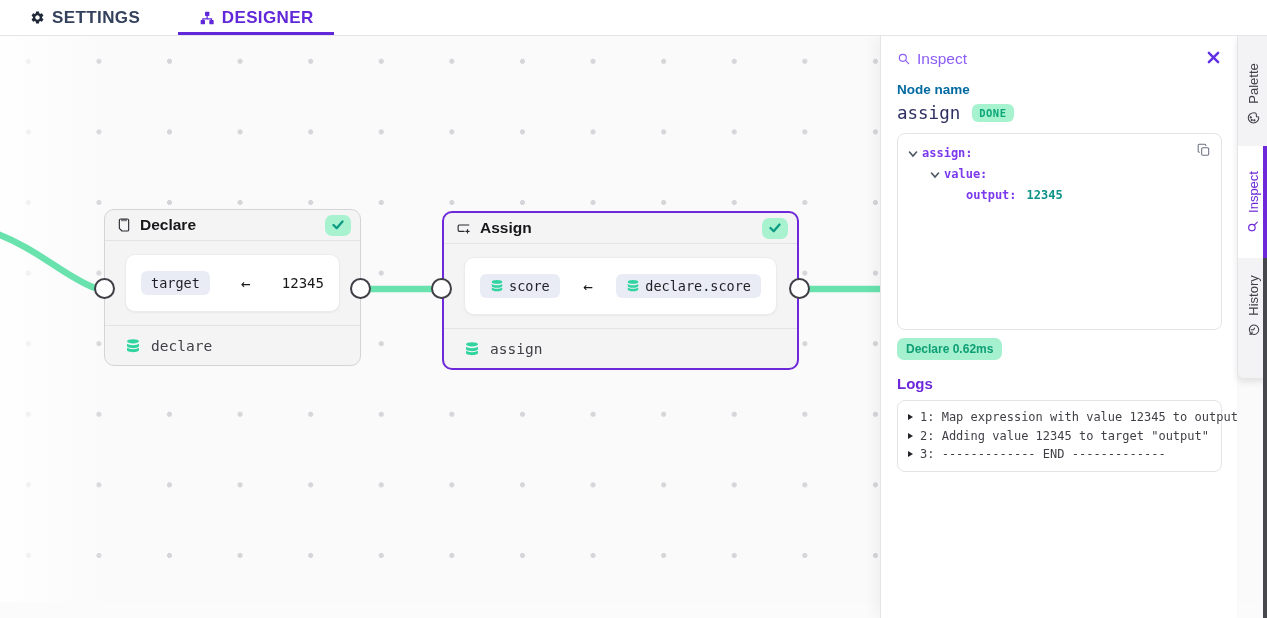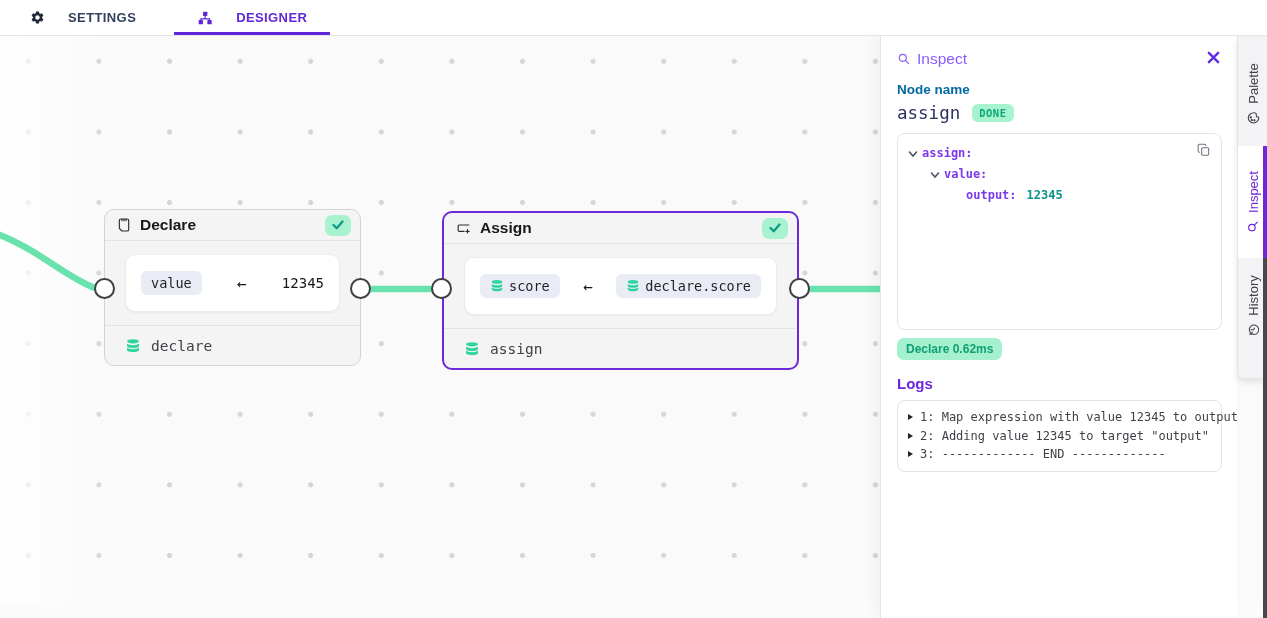--- a/index.html
+++ b/index.html
@@ -3,22 +3,22 @@
 <meta charset="utf-8">
 <style>
   * { margin:0; padding:0; box-sizing:border-box; }
   html,body { width:1267px; height:618px; overflow:hidden;
     font-family:"Liberation Sans", sans-serif; background:#fbfbfc; }
   .app { position:relative; width:1267px; height:618px; }
 
   
   .topbar { position:absolute; top:0; left:0; width:1267px; height:36px;
     background:#ffffff; border-bottom:1px solid #e6e6ea; display:flex; align-items:stretch; z-index:30; }
-  .toptab { display:flex; align-items:center; gap:23px; padding:0 14px; cursor:pointer;
-    font-size:13px; font-weight:700; letter-spacing:.4px; color:#33415c; }
+  .toptab { display:flex; align-items:center; gap:7px; padding:0 14px; cursor:pointer;
+    font-size:17px; font-weight:700; letter-spacing:.4px; color:#33415c; }
   .toptab.settings { margin-left:16px; }
   .toptab.designer { margin-left:24px; width:156px; justify-content:center;
     color:#6128d9; box-shadow: inset 0 -3px 0 #6128d9; }
   .toptab svg { display:block; }
 
   
   .canvas { position:absolute; top:20px; left:0; width:1267px; height:582px;
     background-color:#fafafa;
     background-image: radial-gradient(circle, #d6d6da 2.4px, rgba(0,0,0,0) 2.6px);
     background-size:70.6px 70.6px; background-position:-7px 6px; }
@@ -135,21 +135,21 @@
           </svg>
         <span class="node-title">Declare</span>
         <button class="status-btn">
           <svg width="12" height="10" viewBox="0 0 12 10">
               <path d="M1.5 5l3.2 3.2L10.5 1.5" stroke="#0d9b84" stroke-width="2.3" fill="none" stroke-linecap="round" stroke-linejoin="round"></path>
             </svg>
         </button>
       </div>
       <div class="node-body">
         <div class="expr-card">
-          <span class="chip">value</span>
+          <span class="chip">target</span>
           <span class="arrow">←</span>
           <span class="expr-value">12345</span>
         </div>
       </div>
       <div class="node-footer">
         <svg width="16" height="16" viewBox="0 0 24 24" fill="#2fd49f">
             <ellipse cx="12" cy="5" rx="9" ry="3.1"></ellipse>
             <path d="M3 8.6v3.5c0 1.7 4 3.1 9 3.1s9-1.4 9-3.1V8.6c-1.7 1.4-5 2.1-9 2.1s-7.3-.7-9-2.1z"></path>
             <path d="M3 14.7v3.4c0 1.7 4 3.1 9 3.1s9-1.4 9-3.1v-3.4c-1.7 1.4-5 2.1-9 2.1s-7.3-.7-9-2.1z"></path>
           </svg>

